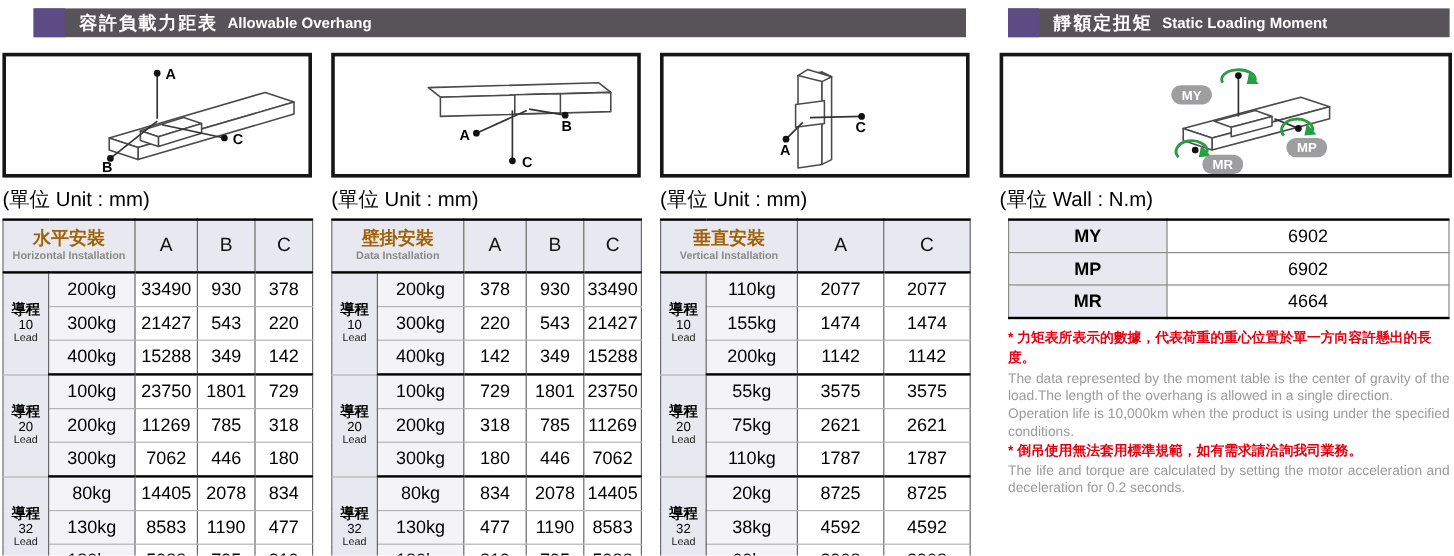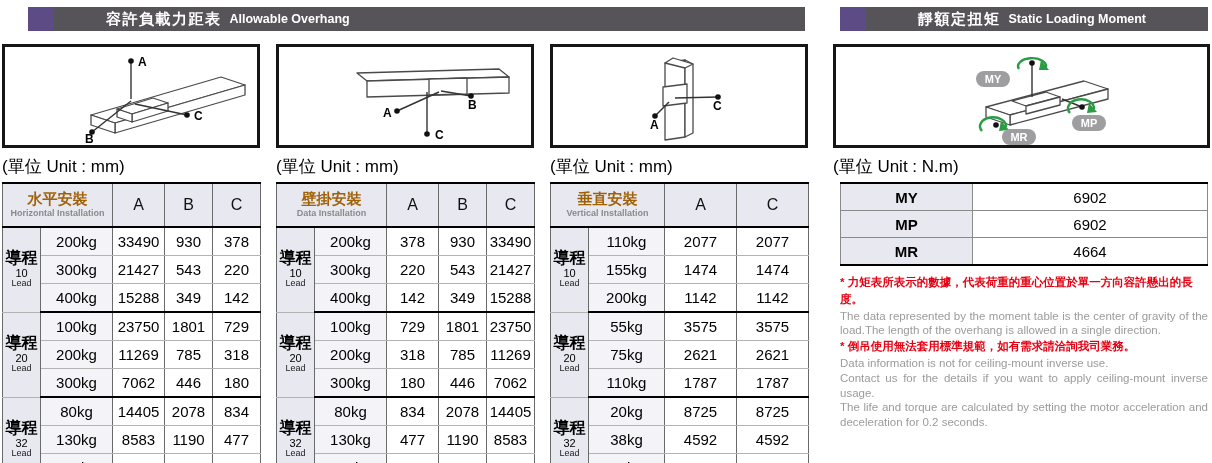--- a/index.html
+++ b/index.html
@@ -2,21 +2,21 @@
 <html><head>
 <meta charset="utf-8">
 <style>
   html,body{margin:0;padding:0;background:#fff;}
   body{width:1212px;height:463px;overflow:hidden;font-family:"Liberation Sans","DejaVu Sans",sans-serif;}
   .page{position:relative;width:1212px;height:463px;background:#fff;}
 
   
   .sec-bar{display:flex;align-items:center;background:#575459;height:24px;}
   .sec-accent{display:block;width:26px;height:24px;background:#5d4b86;margin-right:12px;flex:none;}
-  .sec-title-zh{color:#fff;font-weight:bold;font-size:15px;letter-spacing:1.5px;margin-right:8px;white-space:nowrap;margin-left:40px;}
+  .sec-title-zh{color:#fff;font-weight:bold;font-size:15px;letter-spacing:1.5px;margin-right:8px;white-space:nowrap;}
   .sec-title-en{color:#fff;font-weight:bold;font-size:12.5px;white-space:nowrap;}
 
   .left-sec{position:absolute;left:2px;top:7px;width:806px;}
   .left-sec .sec-bar{margin-left:26px;width:777px;}
   .right-sec{position:absolute;left:833px;top:7px;width:377px;}
   .right-sec .sec-bar{margin-left:7px;width:368px;}
 
   .cols{display:flex;gap:16px;margin-top:13px;}
   .col{width:258px;flex:none;}
 
@@ -29,21 +29,21 @@
     border-top:2px solid #000;border-bottom:2px solid #000;
     border-left:1px solid #444;border-right:1px solid #444;}
   table.ov td,table.ov th{border-left:1px solid #6a6a6a;border-right:1px solid #6a6a6a;
     border-top:1px solid #b3b3b3;border-bottom:1px solid #b3b3b3;
     text-align:center;vertical-align:middle;padding:0;}
   table.ov thead th{background:#e8e8f0;border-bottom:2px solid #000;height:42px;}
   .tname-zh{font-weight:bold;font-size:15px;color:#a16207;line-height:1.1;}
   .tname-en{font-size:9px;color:#8a8a8a;line-height:1.2;}
   th.col-h{font-size:16px;font-weight:400;color:#111;}
   td.lead-cell{background:#e8e8f0;}
-  .lead-zh{font-weight:bold;font-size:16px;line-height:1.05;}
+  .lead-zh{font-weight:bold;font-size:12px;line-height:1.05;}
   .lead-num{font-size:11px;line-height:1.1;}
   .lead-en{font-size:9px;line-height:1.1;color:#222;}
   td.load-cell{background:#f3f3f8;font-size:15px;height:27px;color:#000;margin-left:34px;}
   td.val-cell{background:#fff;font-size:15px;color:#000;}
   tr.group-end td{border-bottom:2px solid #000;}
 
   
   table.mom{border-collapse:collapse;table-layout:fixed;width:368px;margin-left:7px;
     border-top:2px solid #000;border-bottom:2px solid #000;
     border-left:1px solid #444;border-right:1px solid #444;}
@@ -433,21 +433,21 @@
             <polygon class="garrow" points="261,65 253,56 251,66"></polygon>
             <rect class="badge" x="236" y="68" width="34" height="16" rx="8"></rect>
             <text class="badge-text" x="253" y="80">MP</text>
             <circle class="pdot" cx="160" cy="78" r="2.8"></circle>
             <path class="garc" d="M146,84 a13,9 0 1 1 24,-4"></path>
             <polygon class="garrow" points="173,83 165,74 163,84"></polygon>
             <rect class="badge" x="166" y="82" width="34" height="16" rx="8"></rect>
             <text class="badge-text" x="183" y="94">MR</text>
           </svg>
         </div>
-        <div class="unit-label">(單位 Unit : N.m)</div>
+        <div class="unit-label">(單位 Wall : N.m)</div>
 
         <table class="mom">
           <colgroup>
               <col style="width:132px">
               <col>
             </colgroup>
           <tbody>
             <tr>
               <td class="mlabel">MY</td>
               <td>6902</td>
@@ -459,22 +459,21 @@
             <tr>
               <td class="mlabel">MR</td>
               <td>4664</td>
             </tr>
           </tbody>
         </table>
 
         <div class="notes">
           <div class="note-zh">* 力矩表所表示的數據，代表荷重的重心位置於單一方向容許懸出的長度。</div>
           <div class="note-en">The data represented by the moment table is the center of gravity of the load.The length of the overhang is allowed in a single direction.</div>
+          <div class="note-en">Operation life is 10,000km when the product is using under the specified conditions.</div>
           <div class="note-zh">* 倒吊使用無法套用標準規範，如有需求請洽詢我司業務。</div>
-          <div class="note-en">Data information is not for ceiling-mount inverse use.
-Contact us for the details if you want to apply ceiling-mount inverse usage.</div>
           <div class="note-en">The life and torque are calculated by setting the motor acceleration and deceleration for 0.2 seconds.</div>
         </div>
       </div>
     </div>
   </div>
 
 </div>
 
 </body></html>

